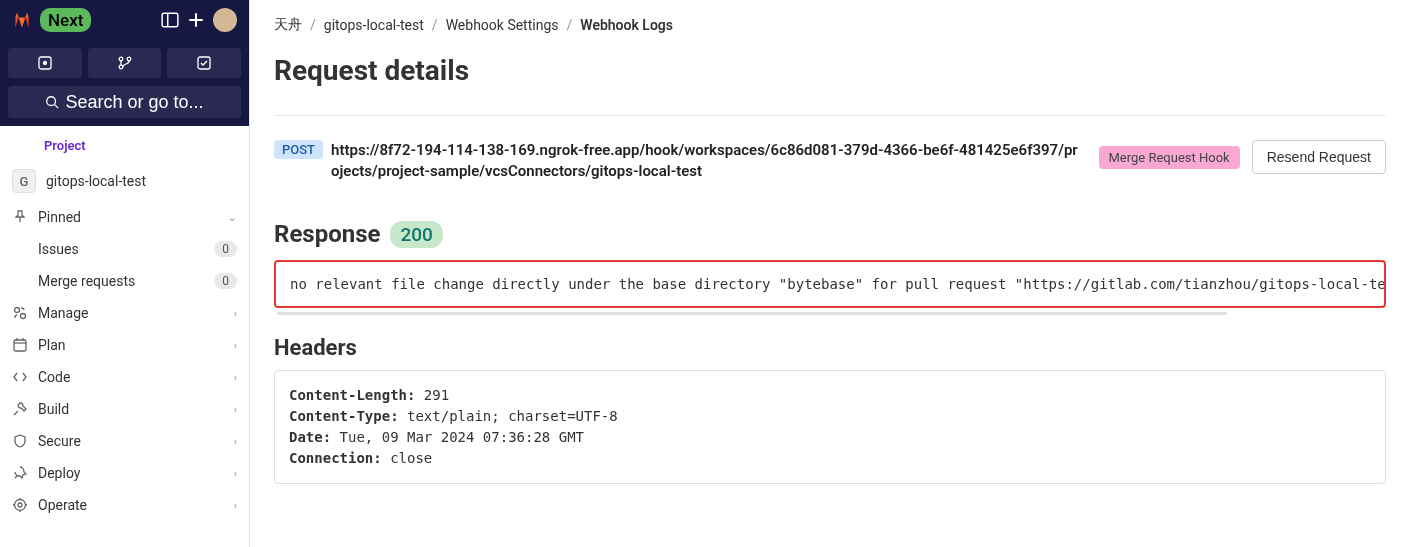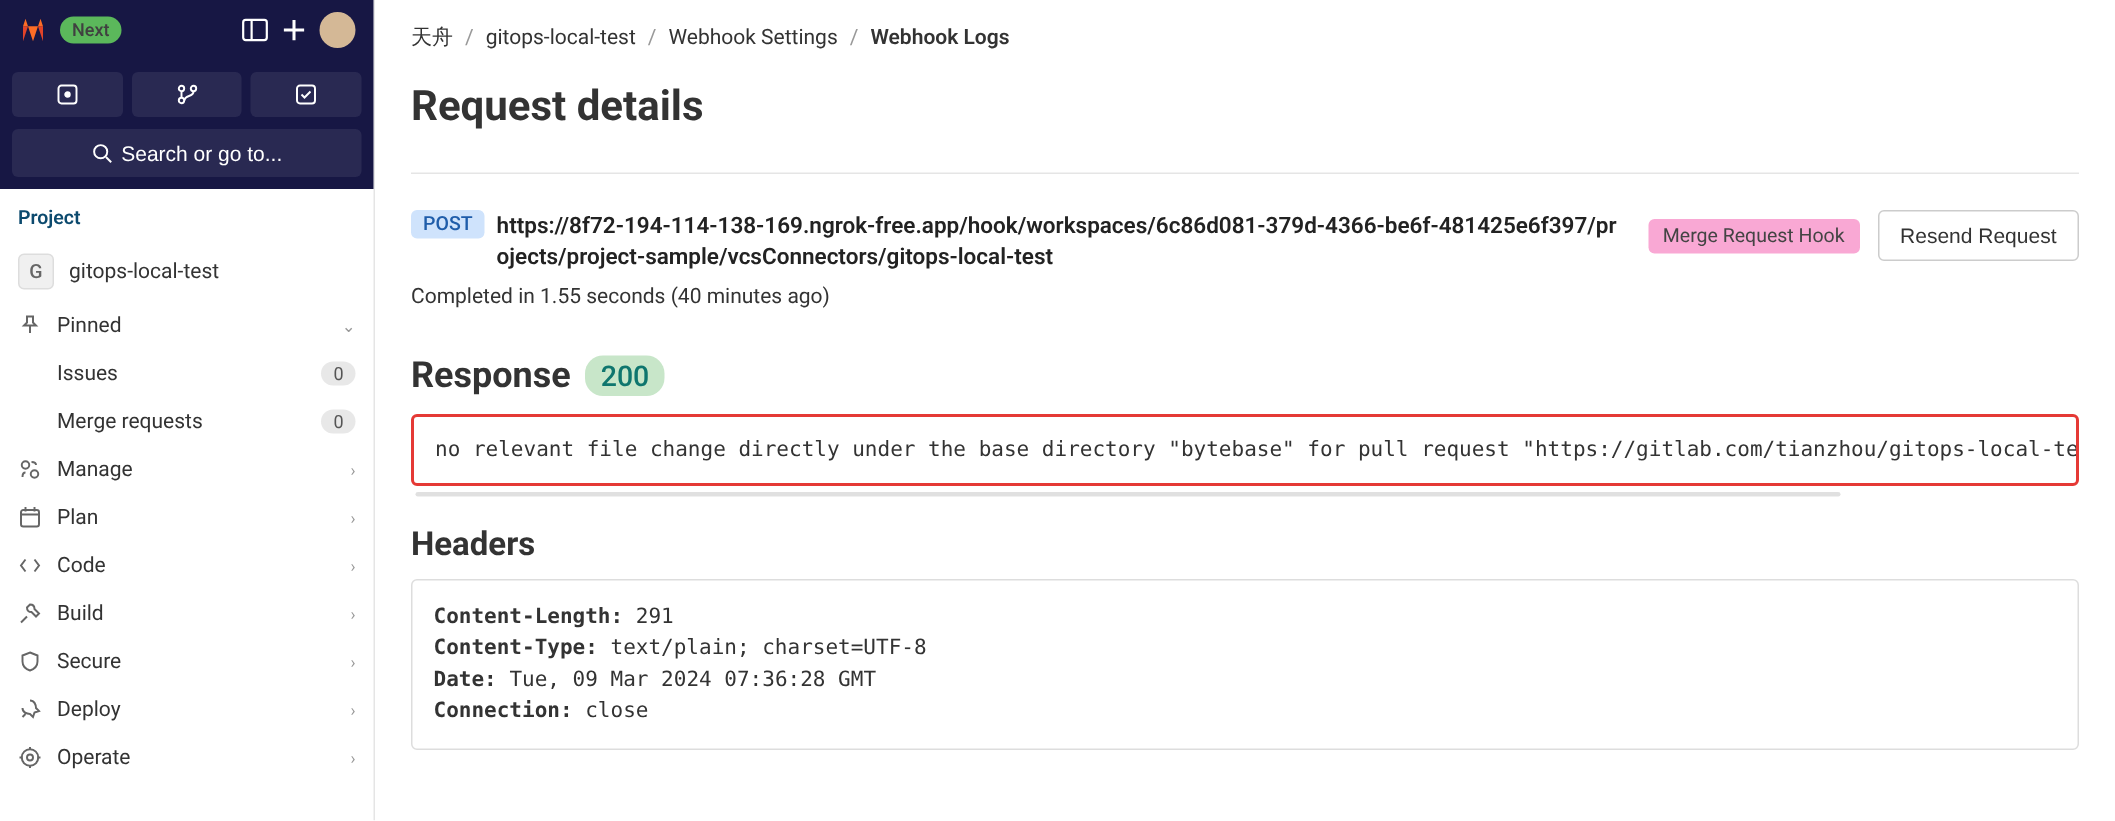--- a/index.html
+++ b/index.html
@@ -3,33 +3,33 @@
 <meta charset="utf-8">
 <style>
 * { margin: 0; padding: 0; box-sizing: border-box; }
 body { font-family: -apple-system, BlinkMacSystemFont, "Segoe UI", Roboto, sans-serif; font-size: 14px; color: #333; background: #fff; }
 .app { display: flex; height: 547px; width: 1410px; }
 
 
 .sidebar { width: 250px; background: #fff; border-right: 1px solid #e5e5e5; display: flex; flex-direction: column; flex-shrink: 0; }
 .topbar { background: #171744; height: 40px; display: flex; align-items: center; padding: 0 12px; gap: 8px; }
 .logo-icon { width: 20px; height: 20px; }
-.next-badge { background: #5bb85b; color: #404040; padding: 2px 8px; border-radius: 10px; font-size: 12px; font-weight: 500; }
+.next-badge { background: #5bb85b; color: #000000; padding: 2px 8px; border-radius: 10px; font-size: 17px; font-weight: 500; }
 .topbar-spacer { flex: 1; }
 .topbar-icon { color: #fff; width: 18px; height: 18px; display: flex; align-items: center; justify-content: center; cursor: pointer; }
 .avatar { width: 24px; height: 24px; border-radius: 50%; background: #d4b896; }
 
 .action-row { background: #171744; padding: 8px; display: flex; gap: 6px; }
 .action-btn { flex: 1; background: rgba(255,255,255,0.08); border: none; border-radius: 4px; height: 30px; display: flex; align-items: center; justify-content: center; cursor: pointer; }
 .action-btn svg { width: 16px; height: 16px; }
 
 .search-row { background: #171744; padding: 0 8px 8px; }
-.search-btn { width: 100%; background: rgba(255,255,255,0.08); border: none; border-radius: 4px; height: 32px; color: #fff; display: flex; align-items: center; justify-content: center; gap: 6px; cursor: pointer; font-size: 14px; }
-
-.section-label { padding: 12px 12px 8px; font-size: 13px; font-weight: 600; color: #0c4a6e; }
+.search-btn { width: 100%; background: rgba(255,255,255,0.08); border: none; border-radius: 4px; height: 32px; color: #fff; display: flex; align-items: center; justify-content: center; gap: 6px; cursor: pointer; font-size: 18px; }
+
+.section-label { padding: 12px 12px 8px; font-size: 13px; font-weight: 600; color: #6d28d9; margin-left: 32px; }
 .project-header { display: flex; align-items: center; gap: 10px; padding: 8px 12px; cursor: pointer; }
 .project-badge { width: 24px; height: 24px; background: #f0f0f0; border: 1px solid #ddd; border-radius: 4px; display: flex; align-items: center; justify-content: center; color: #666; font-weight: 500; font-size: 13px; }
 .project-name { font-size: 14px; color: #333; }
 
 .nav-item { display: flex; align-items: center; gap: 10px; padding: 8px 12px; cursor: pointer; color: #333; position: relative; }
 .nav-icon { width: 16px; height: 16px; color: #666; display: flex; align-items: center; justify-content: center; flex-shrink: 0; }
 .nav-label { flex: 1; font-size: 14px; }
 .nav-chevron { color: #999; font-size: 11px; }
 .nav-badge { background: #e8e8e8; color: #555; padding: 1px 8px; border-radius: 10px; font-size: 12px; min-width: 18px; text-align: center; }
 .nav-sub { padding-left: 38px; }
@@ -244,21 +244,20 @@
 
     <h1 class="page-title">Request details</h1>
     <div class="divider"></div>
 
     <div class="request-row">
       <div class="request-left">
         <div class="method-url">
           <span class="method-badge">POST</span>
           <span class="url-text">https://8f72-194-114-138-169.ngrok-free.app/hook/workspaces/6c86d081-379d-4366-be6f-481425e6f397/projects/project-sample/vcsConnectors/gitops-local-test</span>
         </div>
-        <div class="completed-text">Completed in 1.55 seconds (40 minutes ago)</div>
       </div>
       <div class="request-right">
         <span class="hook-badge">Merge Request Hook</span>
         <button class="resend-btn">Resend Request</button>
       </div>
     </div>
 
     <div class="section-title-row">
       <span class="section-title">Response</span>
       <span class="status-badge">200</span>

